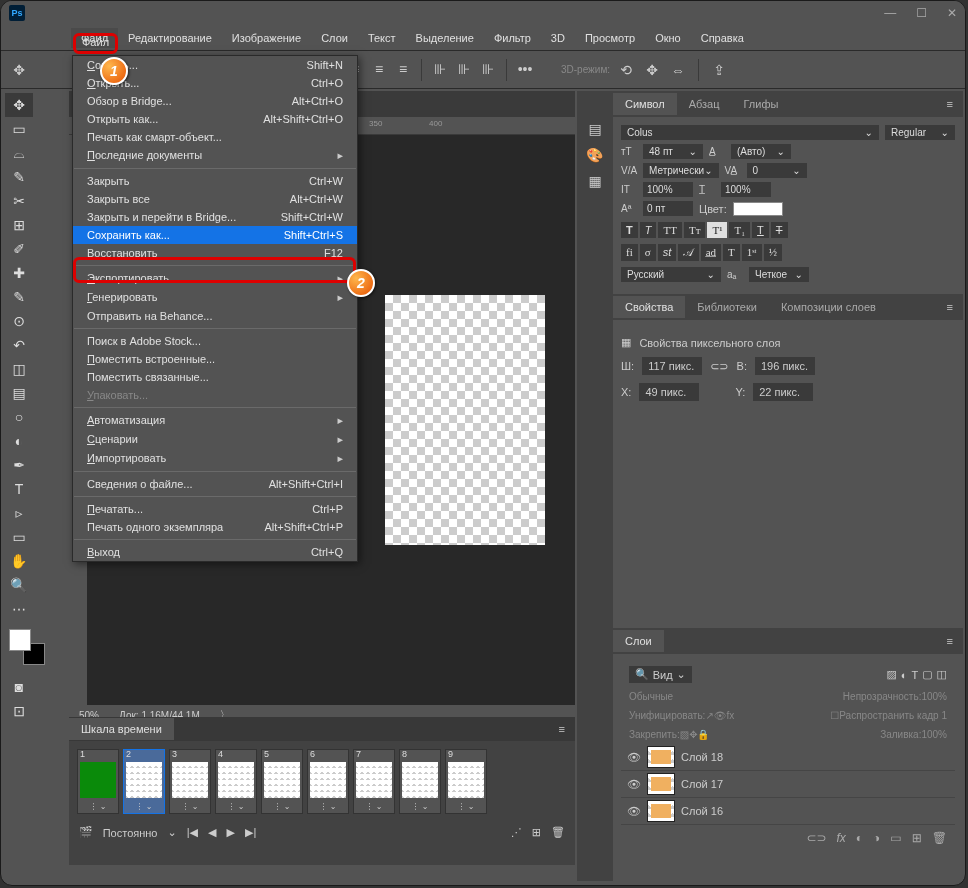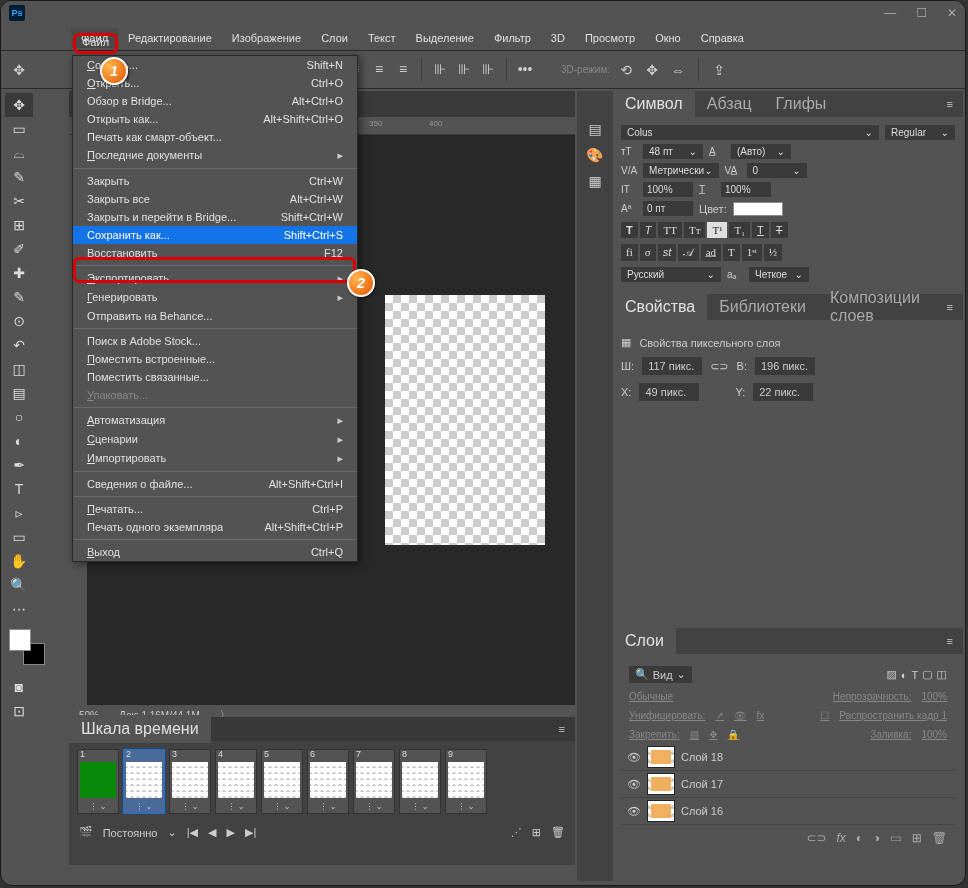--- a/index.html
+++ b/index.html
@@ -61,21 +61,21 @@
 
 
 .badge { position: absolute; width: 28px; height: 28px; border-radius: 50%; background: radial-gradient(circle at 30% 30%, #ffb74d, #e65100); border: 2px solid #fff; color: #fff; display: flex; align-items: center; justify-content: center; font-weight: bold; font-size: 14px; z-index: 70; box-shadow: 1px 1px 3px rgba(0,0,0,.6); font-style: italic;}
 
 
 .rightside { position: absolute; top: 90px; right: 2px; width: 386px; bottom: 4px; display: flex; }
 .micro { width: 36px; background: #424242; display: flex; flex-direction: column; align-items: center; gap: 10px; padding-top: 30px; }
 .micro-btn { color: #ccc; font-size: 14px; }
 .panels { flex: 1; background: #535353; display: flex; flex-direction: column; }
 .panel-tabs { display: flex; background: #424242; height: 26px; align-items: center; }
-.ptab { padding: 5px 12px; color: #aaa; cursor: pointer; font-size:16px;}
+.ptab { padding: 5px 12px; color: #aaa; cursor: pointer; font-size:11px;}
 .ptab.active { background: #535353; color: #e0e0e0; }
 .panel-body { padding: 8px; flex-shrink: 0; }
 .panel-menu { margin-left: auto; padding: 0 10px; color: #ccc; }
 
 
 .char-row { display: flex; gap: 6px; margin-bottom: 4px; align-items: center; }
 .char-selbox { background: #3a3a3a; padding: 2px 6px; display: flex; align-items: center; justify-content: space-between; min-width: 60px; font-size:10px; color:#ddd;}
 .char-selbox.wide { flex: 1; }
 .char-ico { width: 16px; font-size: 10px; color: #ccc; }
 .char-input { background: #3a3a3a; padding: 2px 4px; width: 50px; font-size:10px; color:#ddd;}
@@ -89,21 +89,21 @@
 
 
 .layers-body { flex: 1; overflow: hidden; }
 .lyr-toolbar { display: flex; gap: 4px; padding: 4px 8px; align-items: center; }
 .lyr-search { background: #3a3a3a; padding: 2px 6px; display:flex; align-items:center; gap:4px;}
 .lyr-row { display: flex; align-items: center; padding: 2px 6px; gap: 6px; border-bottom: 1px solid #454545;}
 .lyr-eye { width: 14px; color: #ccc; }
 .lyr-thumb { width: 28px; height: 22px; background: linear-gradient(45deg,#ccc 25%,transparent 25%),linear-gradient(-45deg,#ccc 25%,transparent 25%); background-size: 8px 8px; background-color:#fff; border:1px solid #222; position:relative;}
 .lyr-thumb::after{content:"";position:absolute;inset:3px;background:#f0b060;}
 .lyr-label { font-size: 11px; }
-.lyr-opts { display:flex; gap:10px; padding:4px 8px; font-size:10px; color:#888;text-decoration:underline;}
+.lyr-opts { display:flex; padding:4px 8px; font-size:10px; color:#888;}
 .lyr-foot { display:flex; gap:10px; padding:6px 8px; justify-content:flex-end; color:#aaa;}
 .lyr-foot span{font-size:12px;}
 .prop-disabled { color:#888; }
 
 
 .timeline { position: absolute; bottom: 20px; left: 68px; right: 390px; height: 148px; background: #424242; }
 .tl-tabs { display: flex; background: #383838; height: 24px; align-items: center; }
 .tl-frames { display: flex; gap: 4px; padding: 8px; }
 .tl-frame { width: 42px; background: #535353; border: 1px solid #333; position: relative; }
 .tl-frame.sel { border: 1px solid #1473e6; background:#4a6a9a;}

